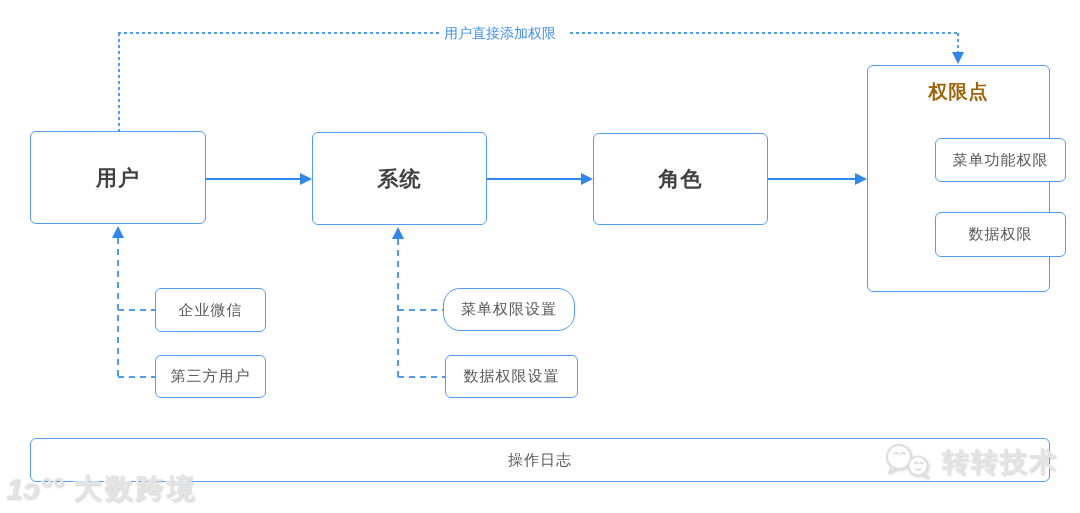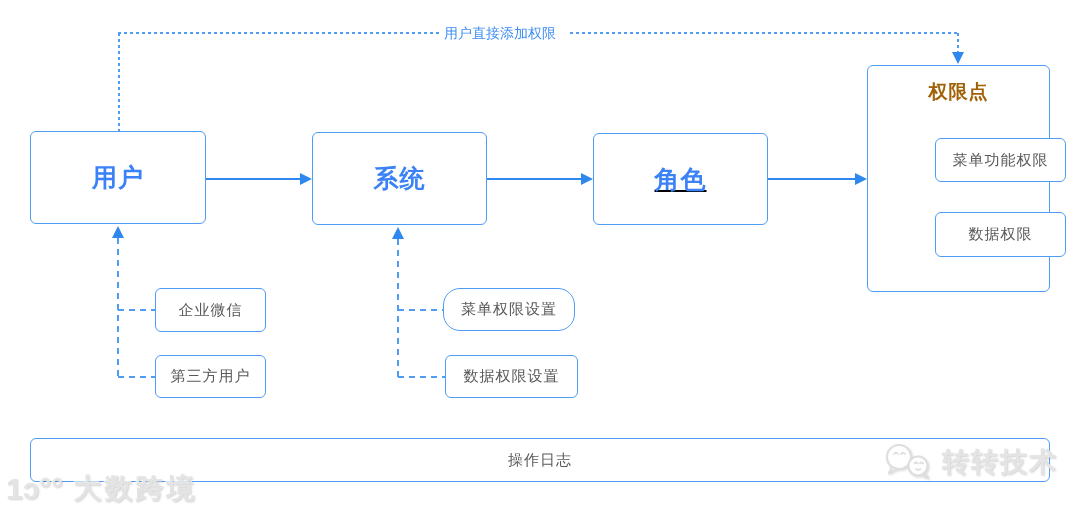--- a/index.html
+++ b/index.html
@@ -6,21 +6,21 @@
   .stage {
     position:relative; width:1080px; height:513px; background:#ffffff;
     font-family:"Liberation Sans","DejaVu Sans",sans-serif; overflow:hidden;
   }
   
   .node {
     position:absolute; box-sizing:border-box; background:#fff;
     border:1.5px solid #4f9cf5; border-radius:6px;
     display:flex; align-items:center; justify-content:center;
   }
-  .node-main { font-size:25px; font-weight:bold; color:#3b82f6; letter-spacing:1px; }
+  .node-main { font-size:21px; font-weight:bold; color:#404040; letter-spacing:1px; }
   .node-sub  { font-size:15px; color:#595959; letter-spacing:1px; }
   .pp-container { flex-direction:column; justify-content:flex-start; }
   .pp-title { margin-top:13px; font-size:19px; font-weight:bold; color:#a16207; letter-spacing:1px; }
   .pp-inner { position:absolute;margin-left:43px; }
 
   
   .hline { position:absolute; height:2px; background:#2f87f0; }
   .tri { position:absolute; width:0; height:0; }
   .tri-right { border-left:12px solid #2f87f0; border-top:6px solid transparent; border-bottom:6px solid transparent; }
   .tri-up    { border-bottom:12px solid #2f87f0; border-left:6px solid transparent; border-right:6px solid transparent; }
@@ -42,21 +42,21 @@
   }
 
   
   .wm {
     position:absolute; display:flex; align-items:center; gap:6px;
     color:#e4e4e4; font-weight:bold; pointer-events:none;
     text-shadow:1px 1px 2px rgba(0,0,0,0.18), -1px -1px 1px rgba(255,255,255,0.9);
   }
   .wm-left  { left:6px;  top:470px; font-size:28px; letter-spacing:3px; }
   .wm-right { left:882px; top:442px; font-size:27px; letter-spacing:2px; z-index:5; }
-  .wm-logo  { font-size:30px; letter-spacing:0; margin-right:4px; }
+  .wm-logo  { font-size:30px; letter-spacing:0; margin-right:4px;font-style:italic; }
   .wm-icon svg { display:block; filter:drop-shadow(1px 1px 1px rgba(0,0,0,0.15)); }
 </style>
 </head>
 <body>
 
 <div class="stage">
 
   <div class="dot-v" style="left:118px; top:33px; height:98px;"></div>
   <div class="dot-h" style="left:118px; top:32px; width:322px;"></div>
   <span class="flow-label">用户直接添加权限</span>
@@ -65,21 +65,21 @@
   <div class="tri tri-down" style="left:952px; top:52px;"></div>
 
   <div class="node" style="left:30px; top:131px; width:176px; height:93px;">
     <span class="node-main">用户</span>
   </div>
 
   <div class="node" style="left:312px; top:132px; width:175px; height:93px;">
     <span class="node-main">系统</span>
   </div>
 
-  <div class="node" style="left:593px; top:133px; width:175px; height:92px;text-decoration:underline;">
+  <div class="node" style="left:593px; top:133px; width:175px; height:92px;">
     <span class="node-main">角色</span>
   </div>
 
   <div class="node pp-container" style="left:867px; top:65px; width:183px; height:227px;">
     <div class="pp-title">权限点</div>
     <div class="node pp-inner" style="left:24px; top:72px; width:131px; height:44px;">
       <span class="node-sub">菜单功能权限</span>
     </div>
     <div class="node pp-inner" style="left:24px; top:146px; width:131px; height:45px;">
       <span class="node-sub">数据权限</span>

